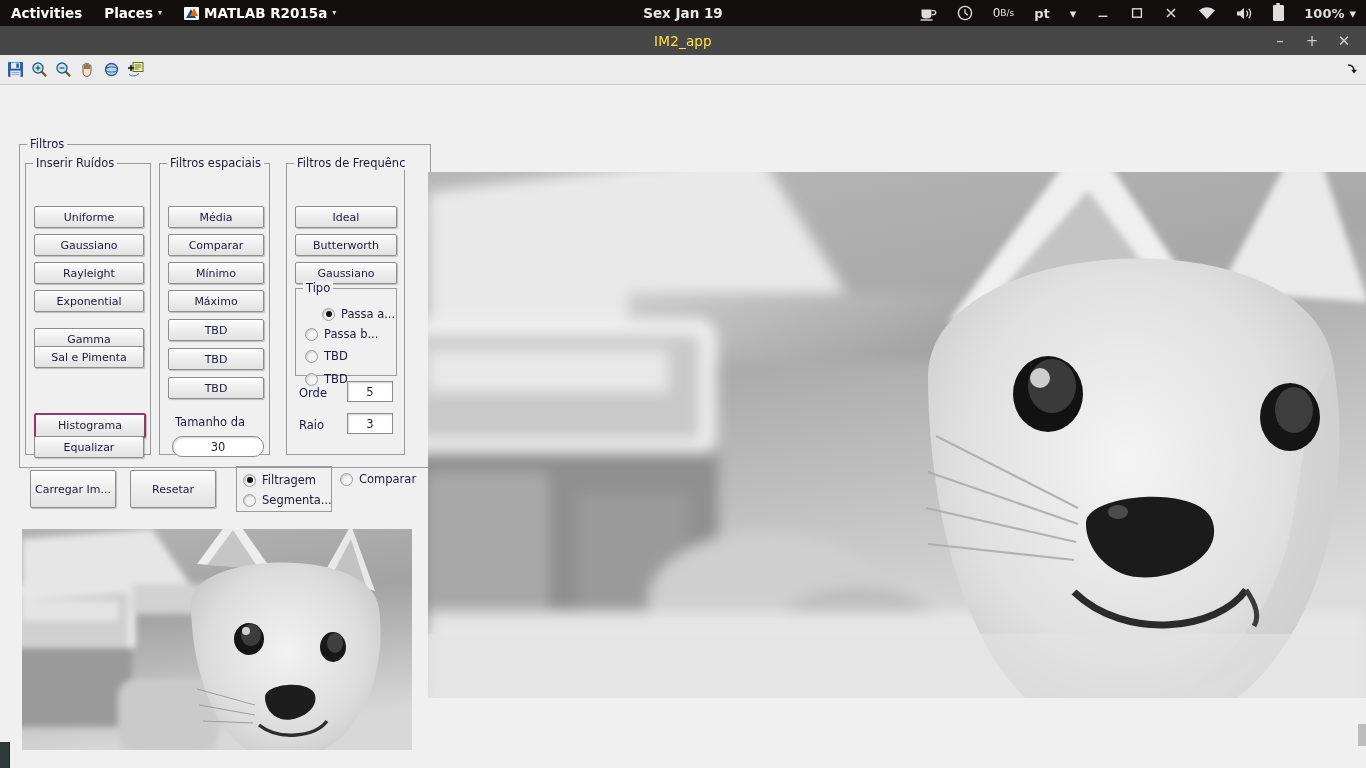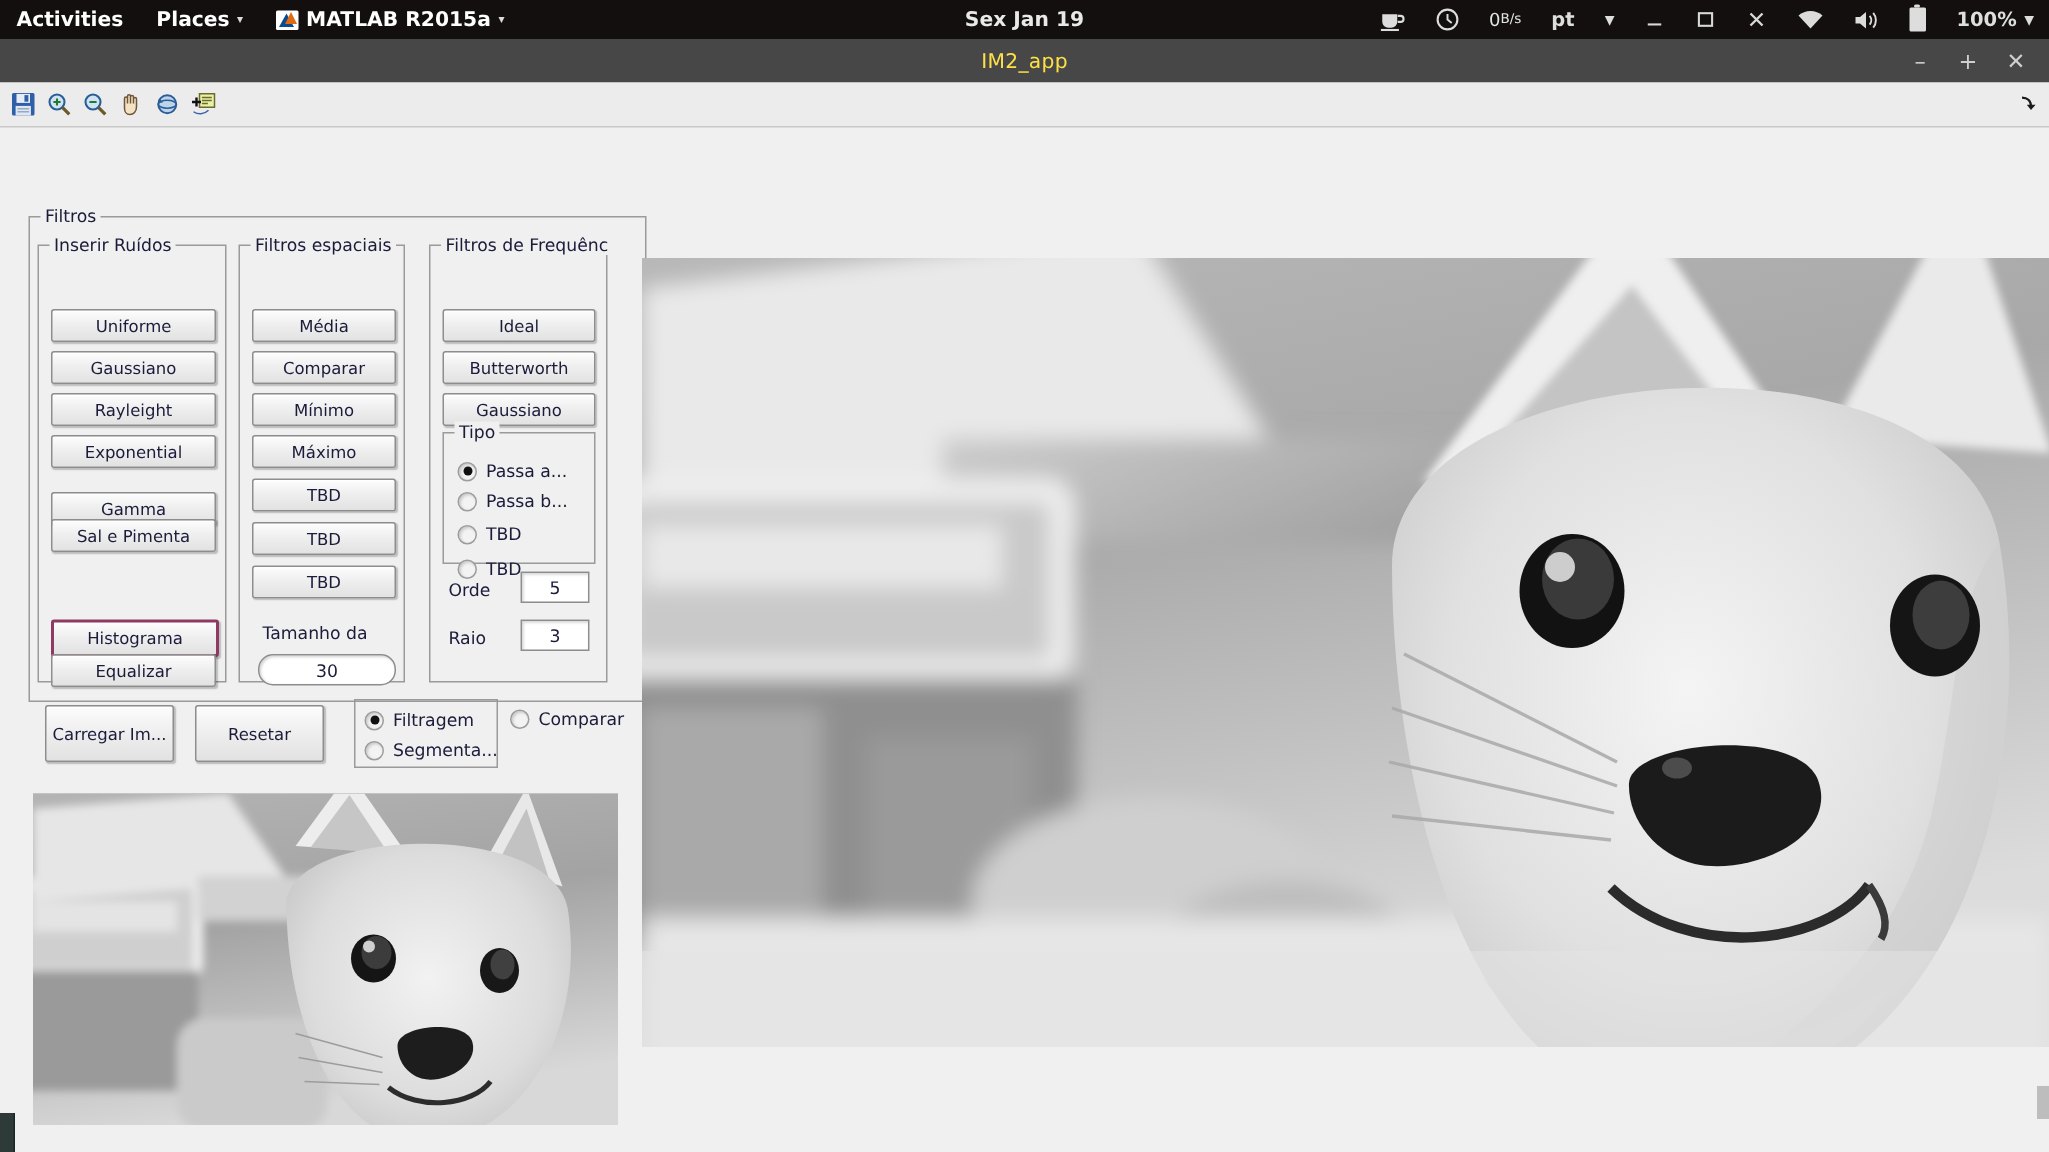--- a/index.html
+++ b/index.html
@@ -290,21 +290,21 @@
     </div>
 
     <div class="grp" id="g-freq">
       <span class="legend" style="overflow:hidden;max-width:106px;">Filtros de Frequência</span>
       <div class="btn" style="left:8px;top:42px;width:100px;height:20px;">Ideal</div>
       <div class="btn" style="left:8px;top:70px;width:100px;height:20px;">Butterworth</div>
       <div class="btn" style="left:8px;top:98px;width:100px;height:20px;">Gaussiano</div>
 
       <div class="grp" id="g-tipo">
         <span class="legend">Tipo</span>
-        <div class="radio on" style="left:9px;top:18px;">
+        <div class="radio on" style="left:26px;top:18px;">
           <span class="rdot"></span>
           <span>Passa a...</span>
         </div>
         <div class="radio" style="left:9px;top:38px;">
           <span class="rdot"></span>
           <span>Passa b...</span>
         </div>
         <div class="radio" style="left:9px;top:60px;">
           <span class="rdot"></span>
           <span>TBD</span>

